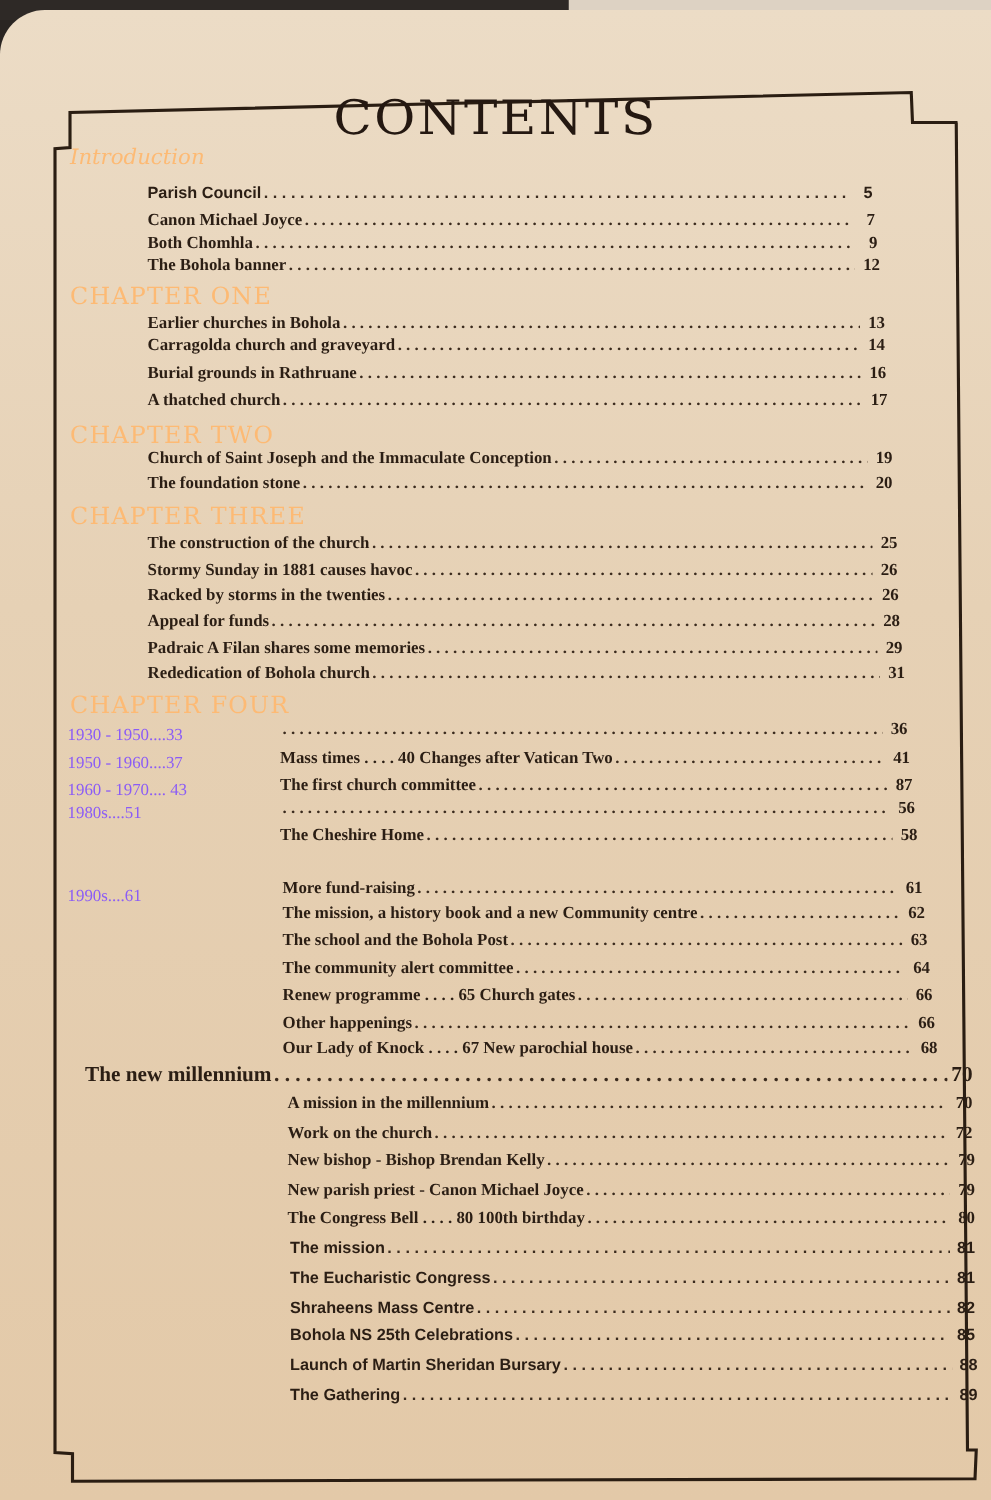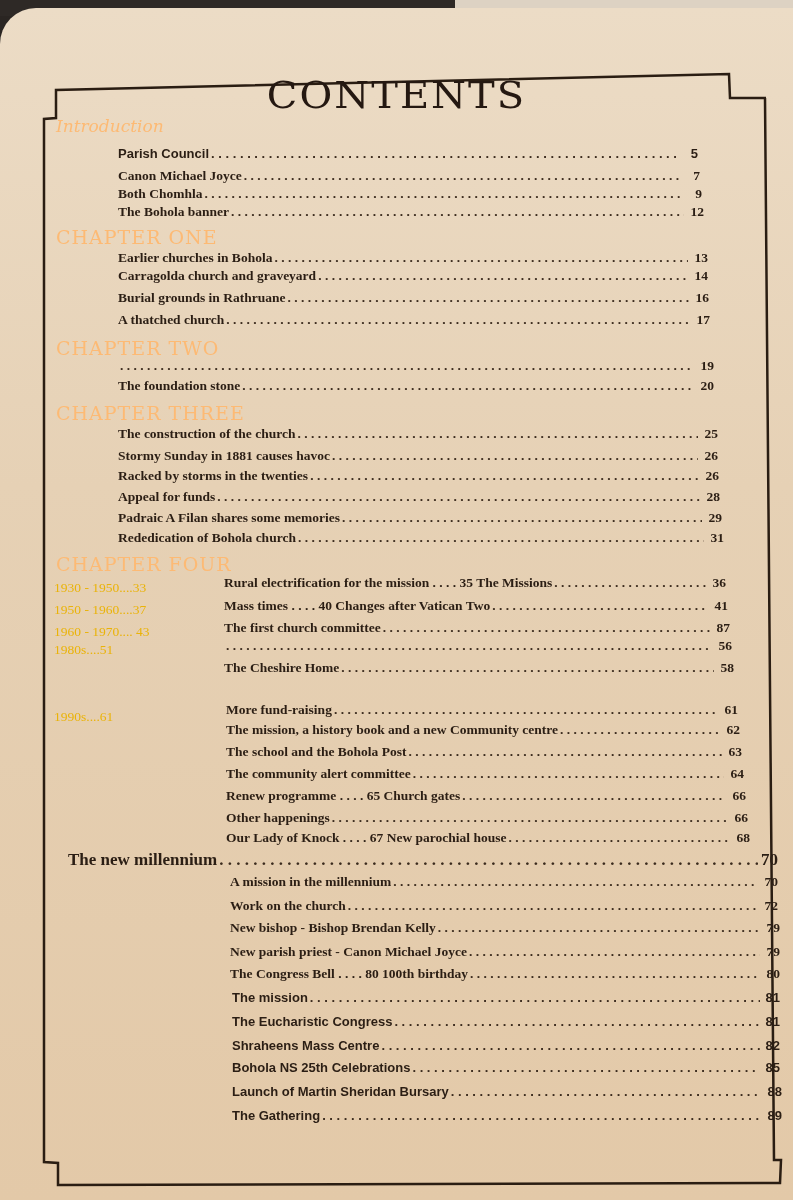--- a/index.html
+++ b/index.html
@@ -40,21 +40,21 @@
   .row .lbl { flex: 0 0 auto; }
   .row .dots {
     flex: 1 1 auto; overflow: hidden; margin: 0 2px;
     letter-spacing: 2px; color: #3a2a1d;
   }
   .row .dots::before { content: ". . . . . . . . . . . . . . . . . . . . . . . . . . . . . . . . . . . . . . . . . . . . . . . . . . . . . . . . . . . . . . . . . . . . . . . . . . . . . . . . . . . . . . . . . . . . . . . . . . . . . . . . . . . . . . ."; letter-spacing: 0; }
   .row .pg { flex: 0 0 auto; text-align: right; min-width: 18px; }
   .row.sans { font-family: "Liberation Sans", sans-serif; font-size: 13px; }
 
   .yr {
-    position: absolute; left: 54px; font-size: 13.5px; color: #eab308; white-space: nowrap;
+    position: absolute; left: 54px; font-size: 13.5px; color: #8b5cf6; white-space: nowrap;
   }
 </style>
 </head>
 <body>
 
 <div class="darkcorner"></div>
 <div class="lightcorner"></div>
 <div class="page"></div>
 
 <svg class="frame" viewBox="0 0 793 1200">
@@ -102,20 +102,21 @@
     <span class="pg">16</span>
 </div>
 <div class="row" style="left:104px; width:592px; top:312px">
   <span class="lbl">A thatched church</span>
     <span class="dots"></span>
     <span class="pg">17</span>
 </div>
 
 <div class="sec-head" style="top:337px">CHAPTER TWO</div>
 <div class="row" style="left:104px; width:596px; top:358px">
+  <span class="lbl">Church of Saint Joseph and the Immaculate Conception</span>
     <span class="dots"></span>
     <span class="pg">19</span>
 </div>
 <div class="row" style="left:104px; width:596px; top:378px">
   <span class="lbl">The foundation stone</span>
     <span class="dots"></span>
     <span class="pg">20</span>
 </div>
 
 <div class="sec-head" style="top:402px">CHAPTER THREE</div>
@@ -151,21 +152,20 @@
 </div>
 
 <div class="sec-head" style="top:553px">CHAPTER FOUR</div>
 <div class="yr" style="top:580px">1930  -  1950....33</div>
 <div class="yr" style="top:602px">1950  -  1960....37</div>
 <div class="yr" style="top:624px">1960  -  1970....  43</div>
 <div class="yr" style="top:642px">1980s....51</div>
 <div class="yr" style="top:709px">1990s....61</div>
 
 <div class="row" style="left:210px; width:502px; top:575px">
-  <span class="lbl">Rural electrification for the mission . . . . 35   The Missions</span>
     <span class="dots"></span>
     <span class="pg">36</span>
 </div>
 <div class="row" style="left:210px; width:504px; top:598px">
   <span class="lbl">Mass times . . . . 40   Changes after Vatican Two</span>
     <span class="dots"></span>
     <span class="pg">41</span>
 </div>
 <div class="row" style="left:210px; width:506px; top:620px">
   <span class="lbl">The first church committee</span>

